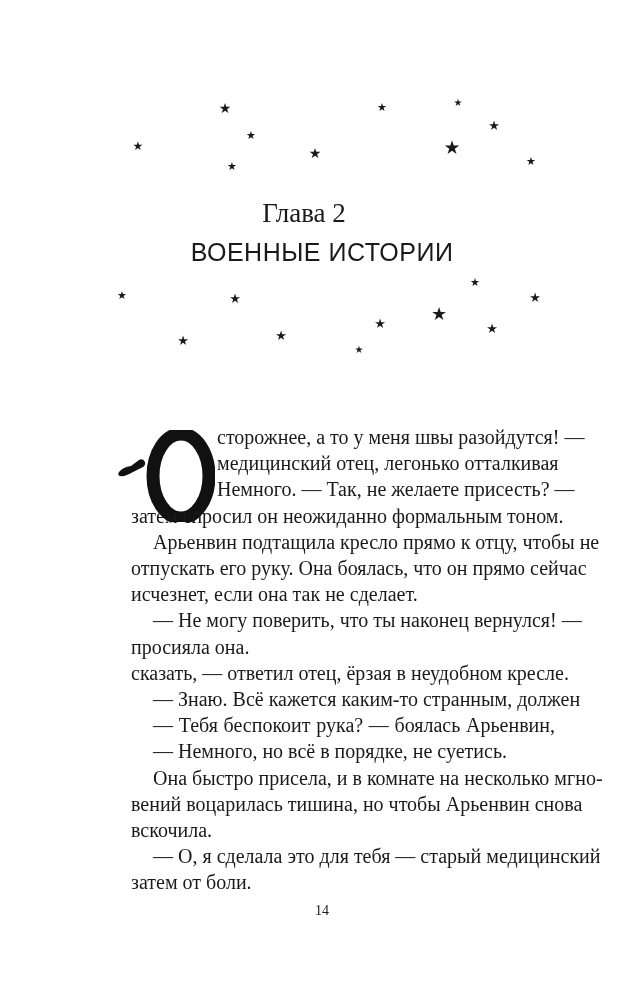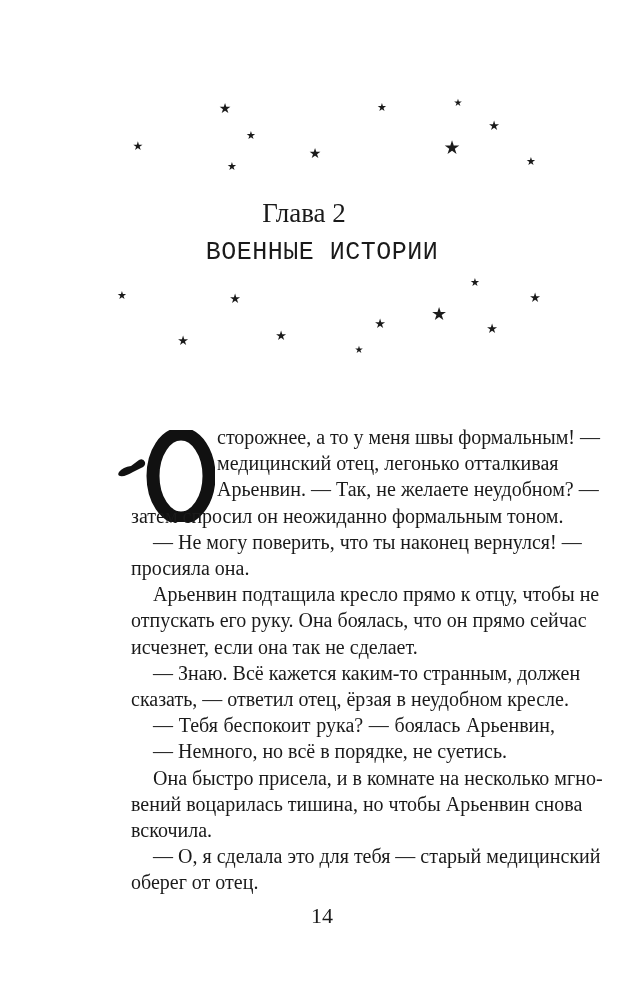--- a/index.html
+++ b/index.html
@@ -1,26 +1,26 @@
 <!DOCTYPE html>
 <html><head>
 <meta charset="utf-8">
 <style>
   html, body { margin: 0; padding: 0; background: #ffffff; }
   body { width: 644px; height: 1001px; position: relative; overflow: hidden; font-family: "Liberation Serif", "DejaVu Serif", serif; color: #1a1a1a; }
   .star { position: absolute; color: #1a1a1a; line-height: 1; transform: translate(-50%, -50%); }
   .chapter-num { position: absolute; top: 198px; left: 0; width: 608px; text-align: center; font-size: 27px; }
-  .chapter-title { position: absolute; top: 238px; left: 0; width: 644px; text-align: center; font-size: 25px; font-family: Liberation Mono, monospace; font-weight: 300; letter-spacing: 0.5px; }
+  .chapter-title { position: absolute; top: 238px; left: 0; width: 644px; text-align: center; font-size: 25px; font-family: Liberation Sans, sans-serif; font-weight: 300; letter-spacing: 0.5px; }
   .body-text { position: absolute; left: 131px; top: 424px; width: 424px; font-size: 20px; line-height: 26.2px; }
   .dropcap-wrap { position: absolute; left: 113px; top: 430px; width: 102px; height: 92px; }
   .line { white-space: nowrap; display: block; text-align: justify; text-align-last: justify; }
   .line.last { text-align-last: left; }
   .indent { padding-left: 22px; }
   .first-lines { padding-left: 86px; }
-  .page-num { position: absolute; top: 903px; left: 0; width: 644px; text-align: center; font-size: 22px; }
+  .page-num { position: absolute; top: 903px; left: 0; width: 644px; text-align: center; font-size: 14px; }
 </style>
 </head>
 <body>
 
 <div>
   <span class="star" style="left:138px;top:146px;font-size:12px;">★</span>
   <span class="star" style="left:225px;top:109px;font-size:14px;">★</span>
   <span class="star" style="left:251px;top:135px;font-size:11px;">★</span>
   <span class="star" style="left:232px;top:166px;font-size:11px;">★</span>
   <span class="star" style="left:315px;top:154px;font-size:14px;">★</span>
@@ -49,48 +49,48 @@
 
 <div class="dropcap-wrap">
   <svg width="102" height="92" viewBox="0 0 102 92" style="position:absolute;left:0;top:0;">
     <path d="M6 42 Q10 37 18 36 L26 30 Q30 28 32 32 Q33 36 28 38 L20 42 Q12 47 7 46 Q4 45 6 42 Z" fill="#111"></path>
     <ellipse cx="68" cy="46" rx="28" ry="42" fill="none" stroke="#111" stroke-width="13"></ellipse>
   </svg>
 </div>
 
 <div class="body-text">
   <div>
-    <span class="line first-lines">сторожнее, а то у меня швы формальным! —</span>
+    <span class="line first-lines">сторожнее, а то у меня швы разойдутся! —</span>
     <span class="line first-lines">медицинский отец, легонько отталкивая</span>
-    <span class="line first-lines">Арьенвин. — Так, не желаете неудобном? —</span>
+    <span class="line first-lines">Немного. — Так, не желаете присесть? —</span>
     <span class="line last">затем спросил он неожиданно формальным тоном.</span>
-  </div>
-  <div>
-    <span class="line indent">— Не могу поверить, что ты наконец вернулся! —</span>
-    <span class="line last">просияла она.</span>
   </div>
   <div>
     <span class="line indent">Арьенвин подтащила кресло прямо к отцу, чтобы не</span>
     <span class="line">отпускать его руку. Она боялась, что он прямо сейчас</span>
     <span class="line last">исчезнет, если она так не сделает.</span>
   </div>
   <div>
+    <span class="line indent">— Не могу поверить, что ты наконец вернулся! —</span>
+    <span class="line last">просияла она.</span>
+  </div>
+  <div>
+    <span class="line last">сказать, — ответил отец, ёрзая в неудобном кресле.</span>
     <span class="line indent">— Знаю. Всё кажется каким-то странным, должен</span>
-    <span class="line last">сказать, — ответил отец, ёрзая в неудобном кресле.</span>
   </div>
   <div>
     <span class="line indent">— Тебя беспокоит рука? — боялась Арьенвин,</span>
   </div>
   <div>
     <span class="line indent last">— Немного, но всё в порядке, не суетись.</span>
   </div>
   <div>
     <span class="line indent">Она быстро присела, и в комнате на несколько мгно-</span>
     <span class="line">вений воцарилась тишина, но чтобы Арьенвин снова</span>
     <span class="line last">вскочила.</span>
   </div>
   <div>
     <span class="line indent">— О, я сделала это для тебя — старый медицинский</span>
-    <span class="line last">оберег от отец.</span>
+    <span class="line last">затем от боли.</span>
   </div>
 </div>
 
 <div class="page-num">14</div>
 
 </body></html>

